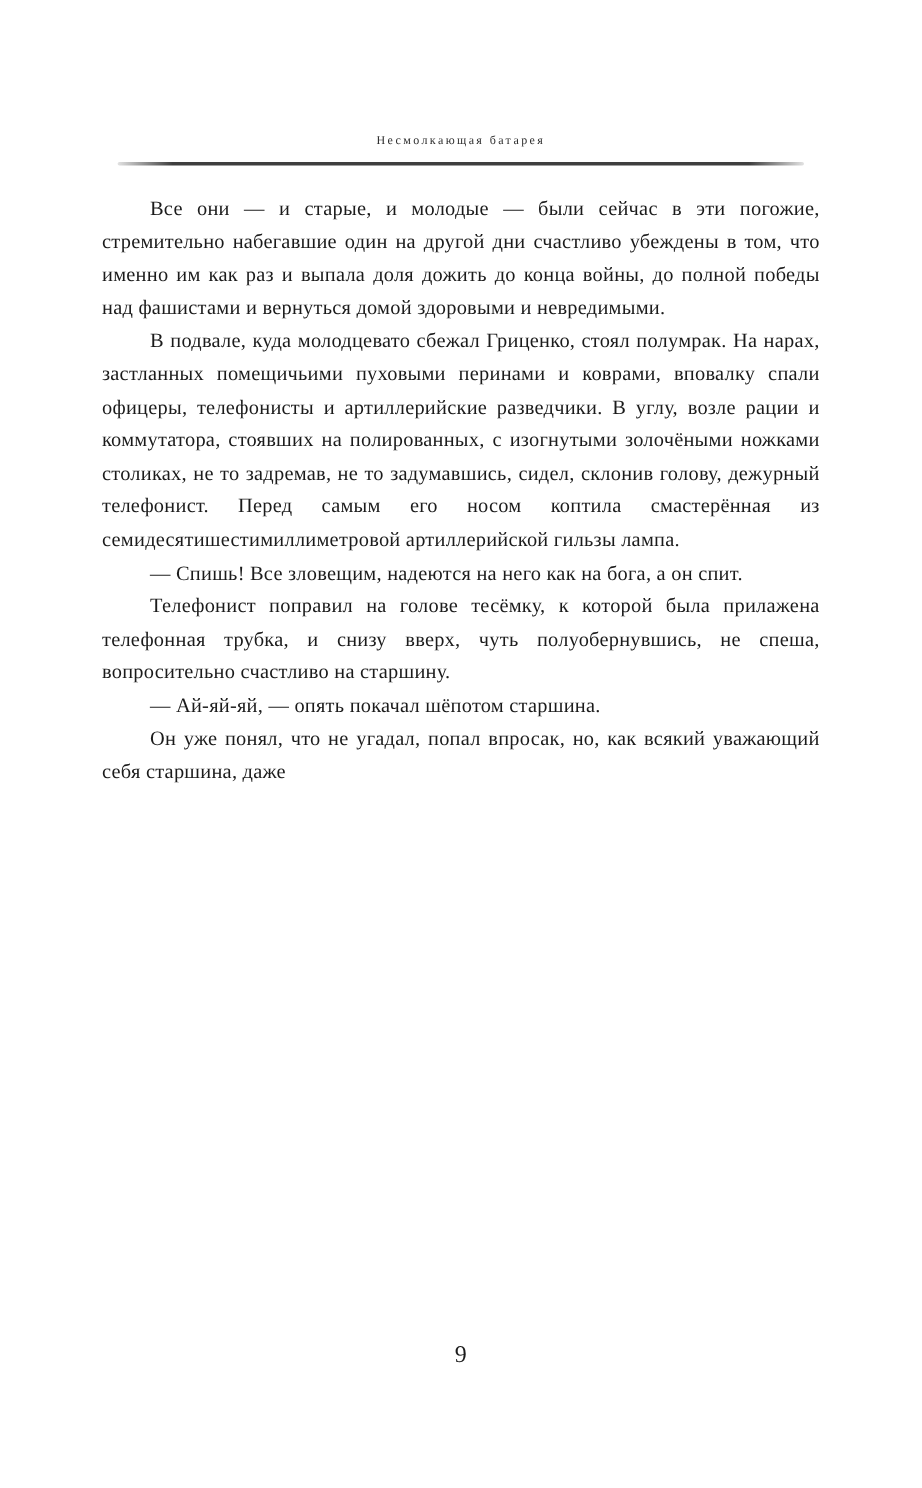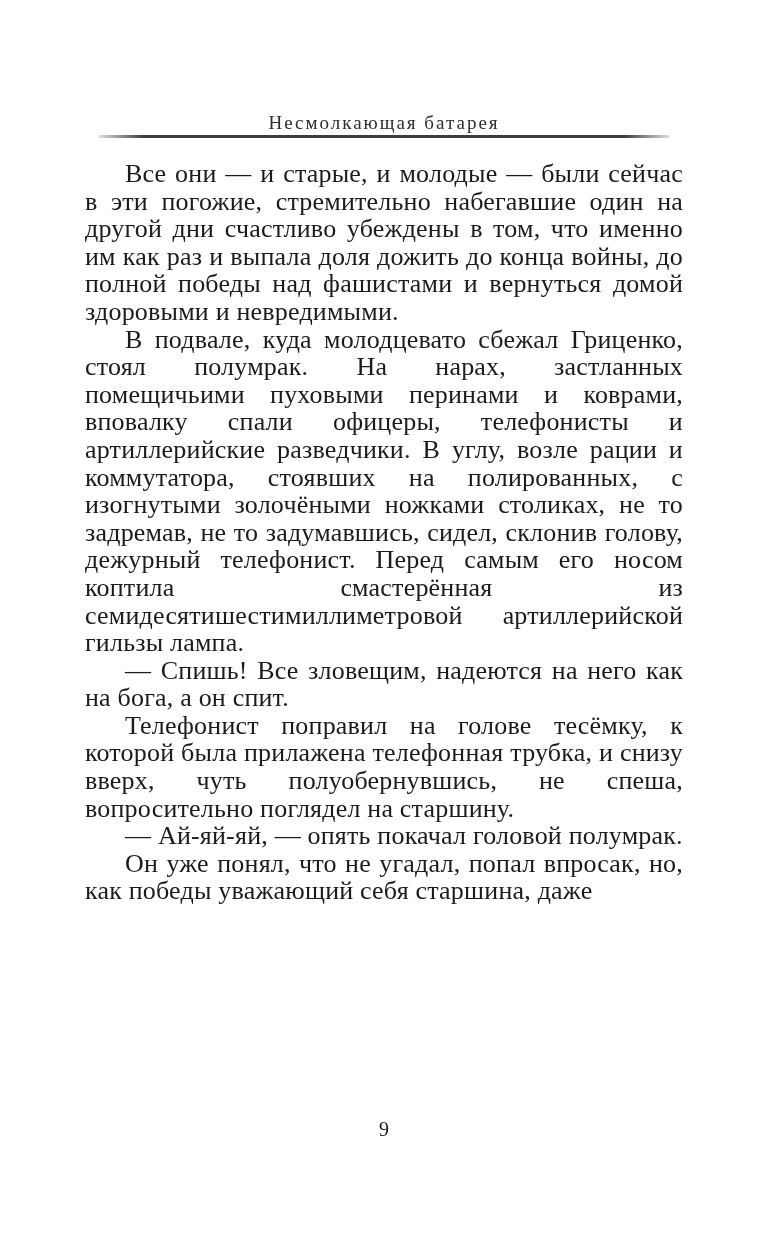--- a/index.html
+++ b/index.html
@@ -17,40 +17,40 @@
     font-family: "Liberation Serif", "DejaVu Serif", serif;
     color: #1b1b1b;
     overflow: hidden;
   }
   .running-head {
     position: absolute;
     top: 112px;
     left: 0;
     width: 100%;
     text-align: center;
-    font-size: 19px;
+    font-size: 10px;
     letter-spacing: 2px;
     color: #2e2e2e;
   }
   .header-rule {
     position: absolute;
     top: 135px;
     left: 98px;
     width: 572px;
     height: 3px;
     border-radius: 2px;
     background: linear-gradient(to right,
       rgba(62,62,62,0.15), #3e3e3e 8%, #3e3e3e 92%, rgba(62,62,62,0.15));
   }
   .text-block {
     position: absolute;
     top: 160px;
     left: 85px;
     width: 598px;
-    font-size: 26px;
+    font-size: 17px;
     line-height: 27.6px;
     text-align: justify;
     letter-spacing: 0.2px;
   }
   .text-block p {
     margin: 0;
     padding: 0;
     text-indent: 40px;
   }
   .page-number {
@@ -69,20 +69,20 @@
 <div class="page">
 
   <div class="running-head">Несмолкающая батарея</div>
 
   <div class="header-rule"></div>
 
   <div class="text-block">
     <p>Все они — и старые, и молодые — были сейчас в эти погожие, стремительно набегавшие один на другой дни счастливо убеждены в том, что именно им как раз и выпала доля дожить до конца войны, до полной победы над фашистами и вернуться домой здоровыми и невредимыми.</p>
     <p>В подвале, куда молодцевато сбежал Гриценко, стоял полумрак. На нарах, застланных помещичьими пуховыми перинами и коврами, вповалку спали офицеры, телефонисты и артиллерийские разведчики. В углу, возле рации и коммутатора, стоявших на полированных, с изогнутыми золочёными ножками столиках, не то задремав, не то задумавшись, сидел, склонив голову, дежурный телефонист. Перед самым его носом коптила смастерённая из семидесятишестимиллиметровой артиллерийской гильзы лампа.</p>
     <p>— Спишь! Все зловещим, надеются на него как на бога, а он спит.</p>
-    <p>Телефонист поправил на голове тесёмку, к которой была прилажена телефонная трубка, и снизу вверх, чуть полуобернувшись, не спеша, вопросительно поглядел на старшину.</p>
-    <p>— Ай-яй-яй, — опять покачал головой полумрак.</p>
-    <p>Он уже понял, что не угадал, попал впросак, но, как победы уважающий себя старшина, даже</p>
+    <p>Телефонист поправил на голове тесёмку, к которой была прилажена телефонная трубка, и снизу вверх, чуть полуобернувшись, не спеша, вопросительно счастливо на старшину.</p>
+    <p>— Ай-яй-яй, — опять покачал шёпотом старшина.</p>
+    <p>Он уже понял, что не угадал, попал впросак, но, как всякий уважающий себя старшина, даже</p>
   </div>
 
   <div class="page-number">9</div>
 
 </div>
 
 </body></html>

